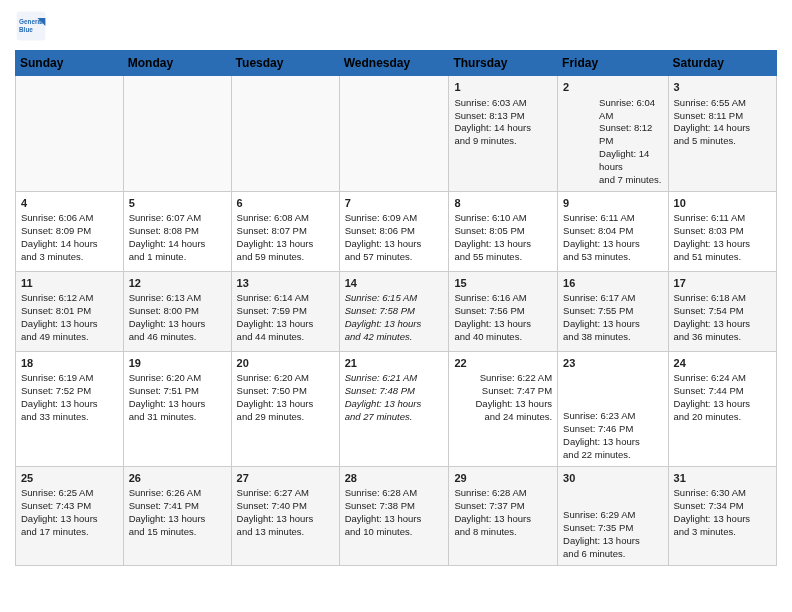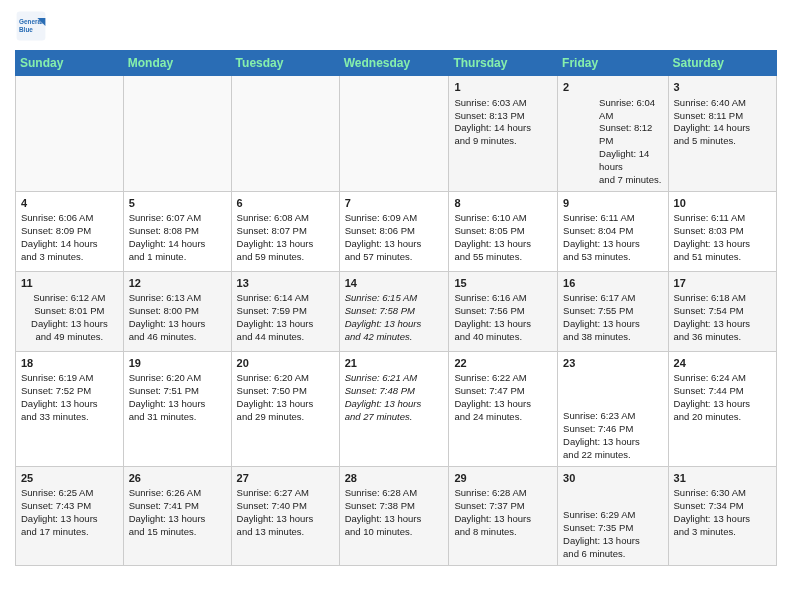--- a/index.html
+++ b/index.html
@@ -38,21 +38,21 @@
       font-size: 14px;
       color: #444;
     }
     .calendar-table {
       width: 100%;
       border-collapse: collapse;
       font-size: 10px;
     }
     .calendar-table thead th {
       background-color: #2a6db5;
-      color: #86efac;
+      color: #000000;
       padding: 5px 4px;
       text-align: left;
       font-size: 12px;
       border: 1px solid #2a6db5;
     }
     .calendar-table tbody td {
       border: 1px solid #ccc;
       vertical-align: top;
       padding: 4px 5px;
       width: 113px;
@@ -123,21 +123,21 @@
         </td>
         <td>
           <span class="day-number">2</span>
           <div style="white-space: pre-line; margin-left: 36px;">Sunrise: 6:04 AM
 Sunset: 8:12 PM
 Daylight: 14 hours
 and 7 minutes.</div>
         </td>
         <td>
           <span class="day-number">3</span>
-          <div style="white-space: pre-line;">Sunrise: 6:40 AM
+          <div style="white-space: pre-line;">Sunrise: 6:55 AM
 Sunset: 8:11 PM
 Daylight: 14 hours
 and 5 minutes.</div>
         </td>
       </tr>
       <tr>
         <td>
           <span class="day-number">4</span>
           <div style="white-space: pre-line;">Sunrise: 6:06 AM
 Sunset: 8:09 PM
@@ -183,21 +183,21 @@
           <span class="day-number">10</span>
           <div style="white-space: pre-line;">Sunrise: 6:11 AM
 Sunset: 8:03 PM
 Daylight: 13 hours
 and 51 minutes.</div>
         </td>
       </tr>
       <tr>
         <td>
           <span class="day-number">11</span>
-          <div style="white-space: pre-line; text-align: center;">Sunrise: 6:12 AM
+          <div style="white-space: pre-line;">Sunrise: 6:12 AM
 Sunset: 8:01 PM
 Daylight: 13 hours
 and 49 minutes.</div>
         </td>
         <td>
           <span class="day-number">12</span>
           <div style="white-space: pre-line;">Sunrise: 6:13 AM
 Sunset: 8:00 PM
 Daylight: 13 hours
 and 46 minutes.</div>
@@ -262,21 +262,21 @@
         </td>
         <td>
           <span class="day-number">21</span>
           <div style="white-space: pre-line; font-style: italic;">Sunrise: 6:21 AM
 Sunset: 7:48 PM
 Daylight: 13 hours
 and 27 minutes.</div>
         </td>
         <td>
           <span class="day-number">22</span>
-          <div style="white-space: pre-line;">Sunrise: 6:22 AM
+          <div style="white-space: pre-line; text-align: right;">Sunrise: 6:22 AM
 Sunset: 7:47 PM
 Daylight: 13 hours
 and 24 minutes.</div>
         </td>
         <td>
           <span class="day-number">23</span>
           <div style="white-space: pre-line; margin-top: 40px;">Sunrise: 6:23 AM
 Sunset: 7:46 PM
 Daylight: 13 hours
 and 22 minutes.</div>

